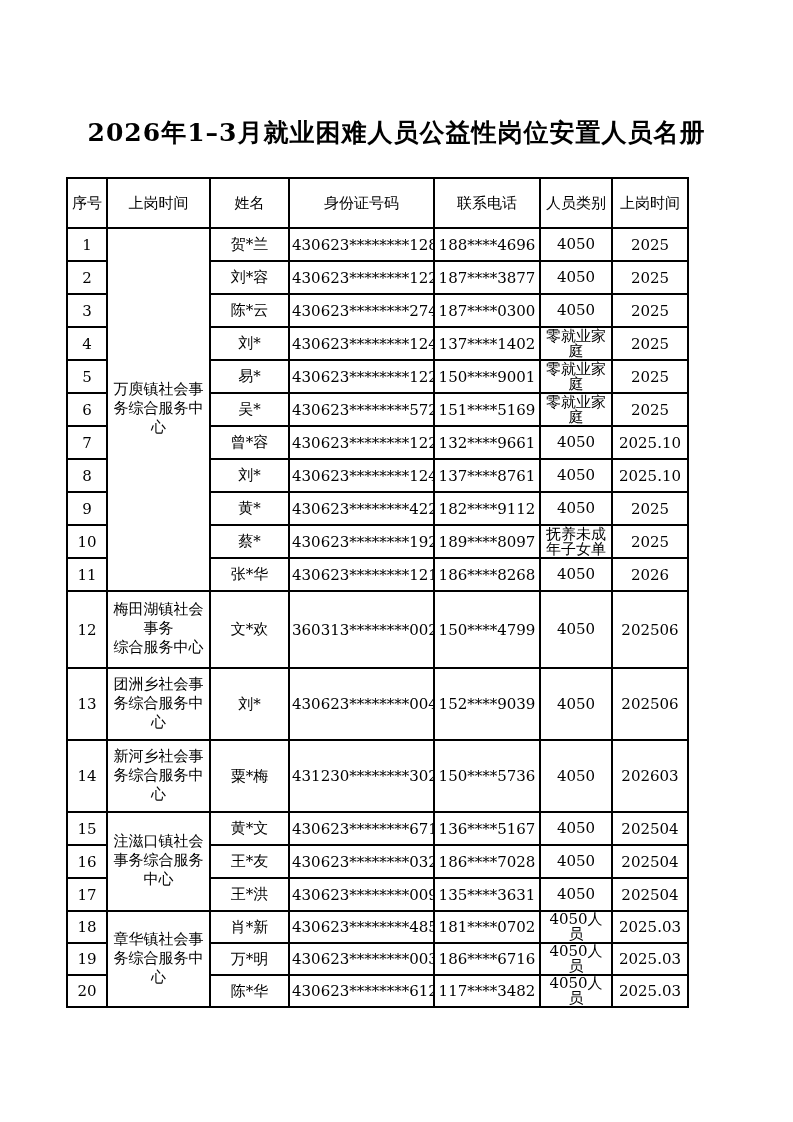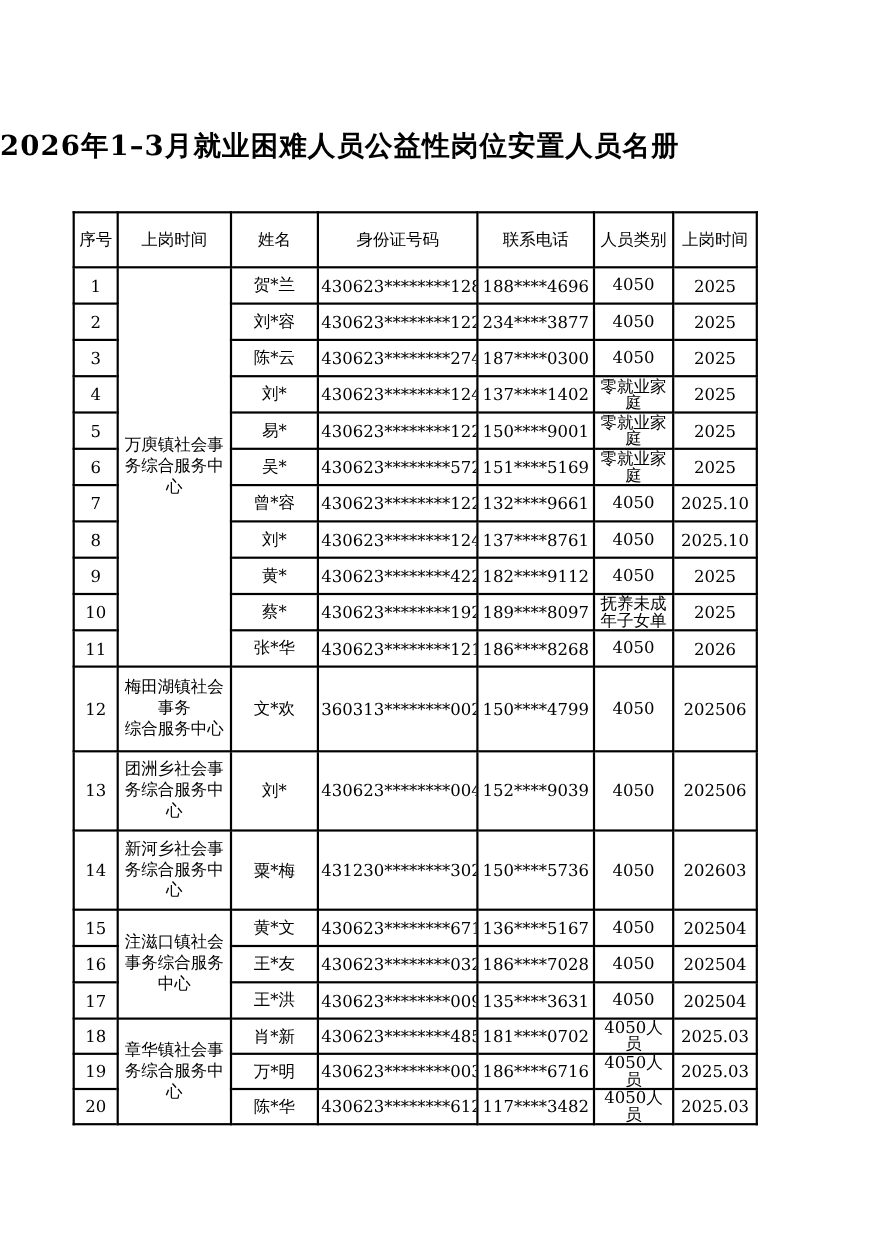--- a/index.html
+++ b/index.html
@@ -7,31 +7,32 @@
   body {
     width: 793px; height: 1122px;
     background: #ffffff;
     color: #000000;
     font-family: "DejaVu Serif", "Liberation Serif", serif;
   }
   .page { width: 793px; height: 1122px; overflow: hidden; }
 
   .doc-title {
     padding-top: 116px;
+    text-align: center;
     font-size: 25px;
     font-weight: bold;
     letter-spacing: 1px;
     line-height: 34px;
     white-space: nowrap;
   }
 
   table.roster {
     border-collapse: collapse;
     table-layout: fixed;
-    margin: 42px 0 0 66px;
+    margin: 27px 0 0 66px;
     width: 621px;
   }
   table.roster th, table.roster td {
     border: 2px solid #000;
     text-align: center;
     vertical-align: middle;
     font-size: 15px;
     font-weight: normal;
     padding: 0 2px;
     overflow: hidden;
@@ -89,21 +90,21 @@
         <td class="c-name">贺*兰</td>
         <td class="c-id">430623********1289</td>
         <td class="c-phone">188****4696</td>
         <td class="c-cat">4050</td>
         <td class="c-time">2025</td>
       </tr>
       <tr class="h33">
         <td class="c-no">2</td>
         <td class="c-name">刘*容</td>
         <td class="c-id">430623********1222</td>
-        <td class="c-phone">234****3877</td>
+        <td class="c-phone">187****3877</td>
         <td class="c-cat">4050</td>
         <td class="c-time">2025</td>
       </tr>
       <tr class="h33">
         <td class="c-no">3</td>
         <td class="c-name">陈*云</td>
         <td class="c-id">430623********2742</td>
         <td class="c-phone">187****0300</td>
         <td class="c-cat">4050</td>
         <td class="c-time">2025</td>

